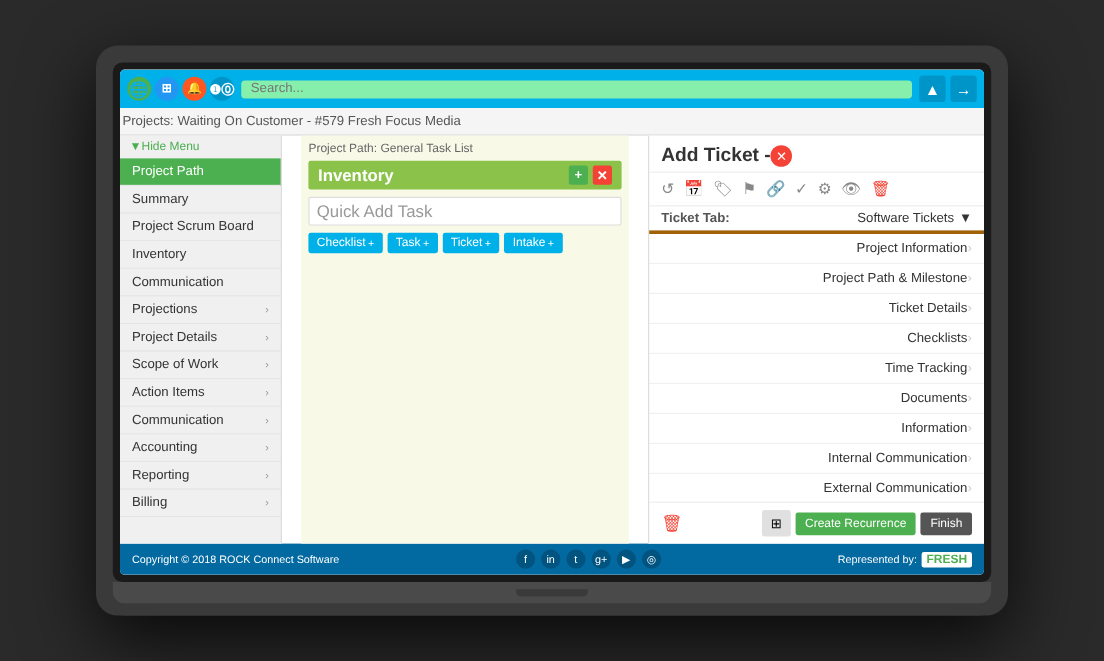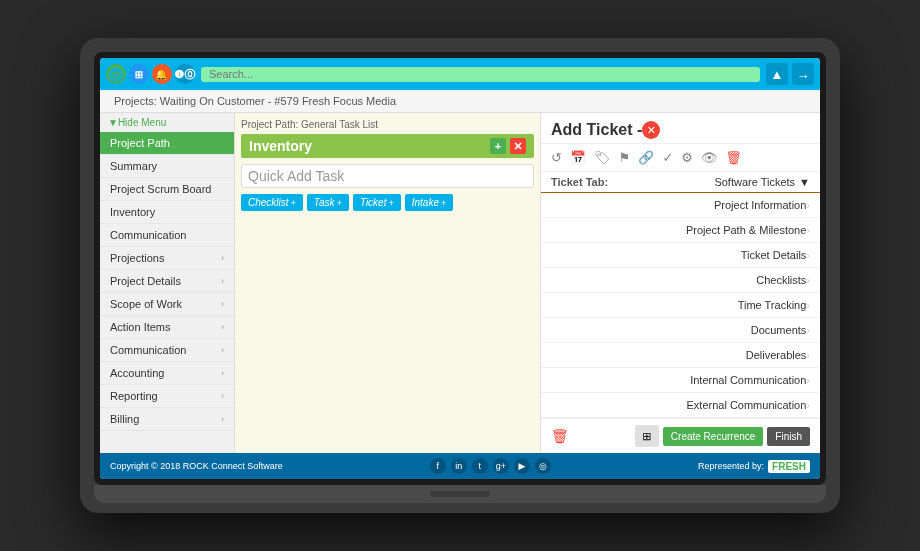--- a/index.html
+++ b/index.html
@@ -93,30 +93,31 @@
       align-items: center;
       justify-content: center;
       color: #fff;
       font-size: 13px;
       cursor: pointer;
     }
 
     
     .breadcrumb-bar {
       background: #f5f5f5;
-      padding: 5px 14px;
+      padding: 5px 2px;
       font-size: 11px;
       color: #555;
       border-bottom: 1px solid #ddd;
     }
 
     
     .main-area {
       display: flex;
       height: 340px;
+      gap: 16px;
     }
 
     
     .sidebar {
       width: 135px;
       background: #f0f0f0;
       border-right: 1px solid #ddd;
       flex-shrink: 0;
       overflow-y: auto;
     }
@@ -206,21 +207,20 @@
       font-size: 14px;
       color: #999;
       margin-bottom: 6px;
       border-radius: 2px;
     }
 
     .action-buttons {
       display: flex;
       gap: 4px;
       margin-bottom: 6px;
-      font-style: italic;
     }
 
     .action-btn {
       background: #00b0e8;
       color: #fff;
       padding: 3px 7px;
       border-radius: 2px;
       font-size: 10px;
       cursor: pointer;
       display: flex;
@@ -281,21 +281,21 @@
       cursor: pointer;
     }
 
     .ticket-icon.active { color: #f44336; }
 
     .ticket-tab-bar {
       display: flex;
       justify-content: space-between;
       align-items: center;
       padding: 4px 10px;
-      border-bottom: 1px solid #a16207;
+      border-bottom: 3px solid #a16207;
     }
 
     .ticket-tab-label {
       font-size: 11px;
       color: #555;
       font-weight: bold;
     }
 
     .ticket-tab-value {
       display: flex;
@@ -586,21 +586,21 @@
             </div>
             <div class="ticket-row">
               <span class="ticket-row-label">Time Tracking</span>
               <span class="ticket-row-arrow">›</span>
             </div>
             <div class="ticket-row">
               <span class="ticket-row-label">Documents</span>
               <span class="ticket-row-arrow">›</span>
             </div>
             <div class="ticket-row">
-              <span class="ticket-row-label">Deliverables</span>
+              <span class="ticket-row-label">Information</span>
               <span class="ticket-row-arrow">›</span>
             </div>
             <div class="ticket-row">
               <span class="ticket-row-label">Internal Communication</span>
               <span class="ticket-row-arrow">›</span>
             </div>
             <div class="ticket-row">
               <span class="ticket-row-label">External Communication</span>
               <span class="ticket-row-arrow">›</span>
             </div>

